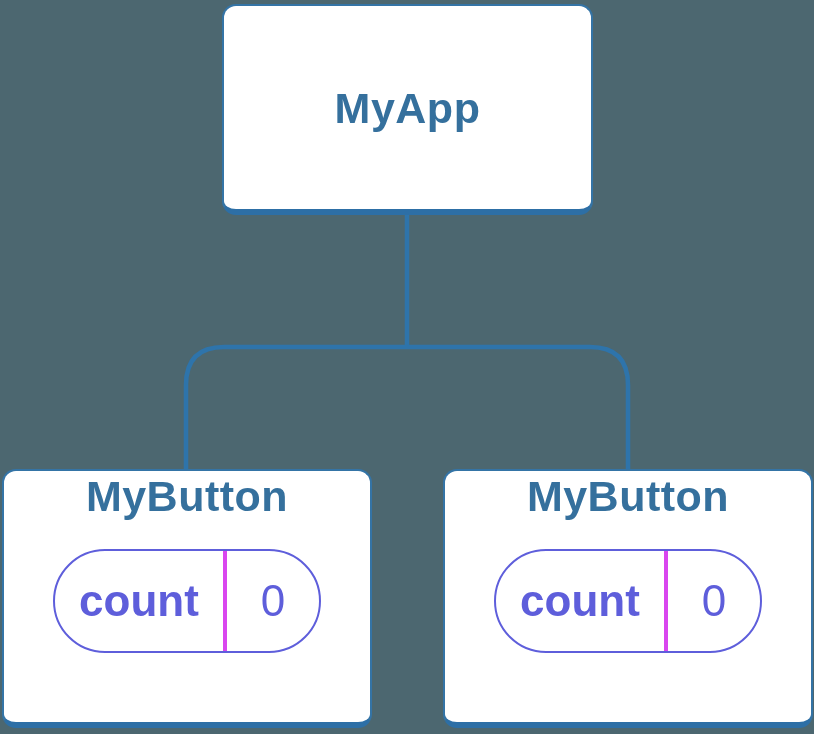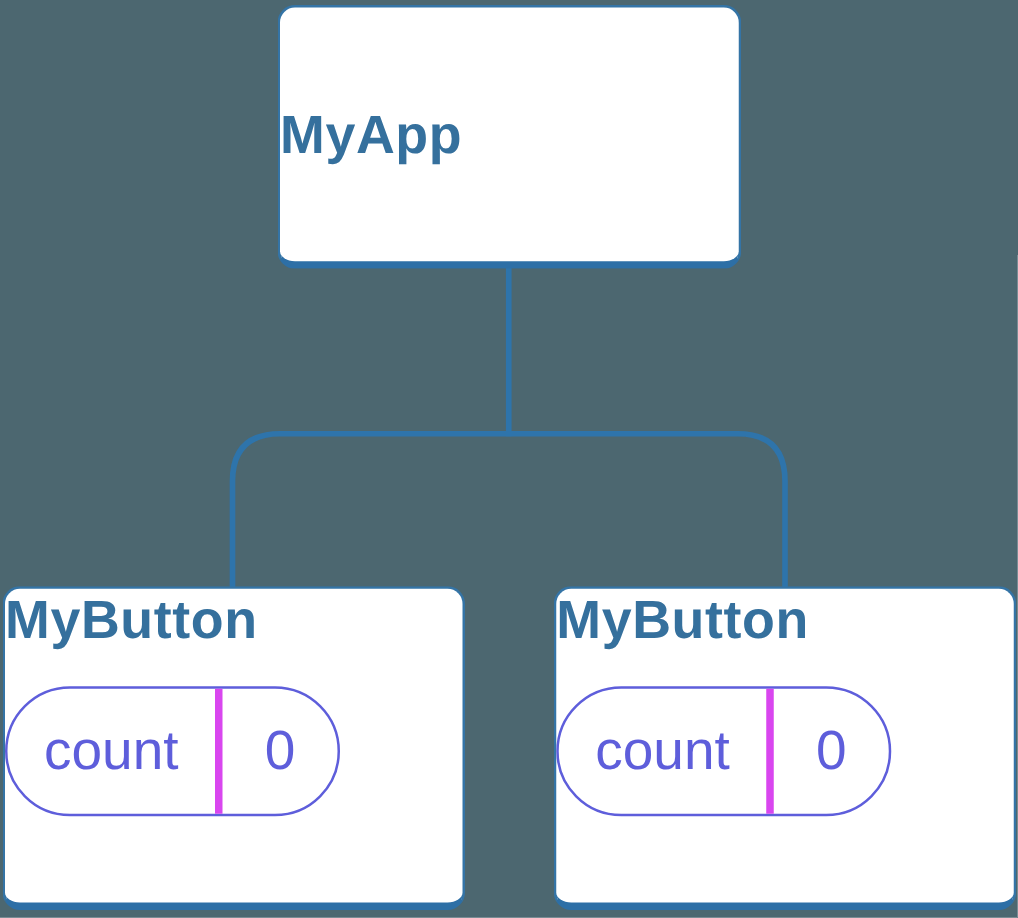--- a/index.html
+++ b/index.html
@@ -21,21 +21,21 @@
 
   .node {
     position: absolute;
     box-sizing: border-box;
     background: #FFFFFF;
     border: 2px solid #3474A6;
     border-bottom: 6px solid #2D6FA6;
     border-radius: 14px;
     display: flex;
     flex-direction: column;
-    align-items: flex-start;
+    align-items: center;
   }
 
   .node-root {
     left: 222px;
     top: 4px;
     width: 371px;
     height: 211px;
     justify-content: center;
   }
 
@@ -66,24 +66,24 @@
     display: flex;
     align-items: stretch;
     background: #FFFFFF;
   }
 
   .state-name {
     flex: 1;
     display: flex;
     align-items: center;
     justify-content: center;
-    border-right: 6px solid #d946ef;
+    border-right: 4px solid #d946ef;
     color: #5E5EDB;
     font-size: 44px;
-    font-weight: 400;
+    font-weight: 700;
   }
 
   .state-value {
     width: 92px;
     display: flex;
     align-items: center;
     justify-content: center;
     color: #5E5EDB;
     font-size: 44px;
     font-weight: 400;

